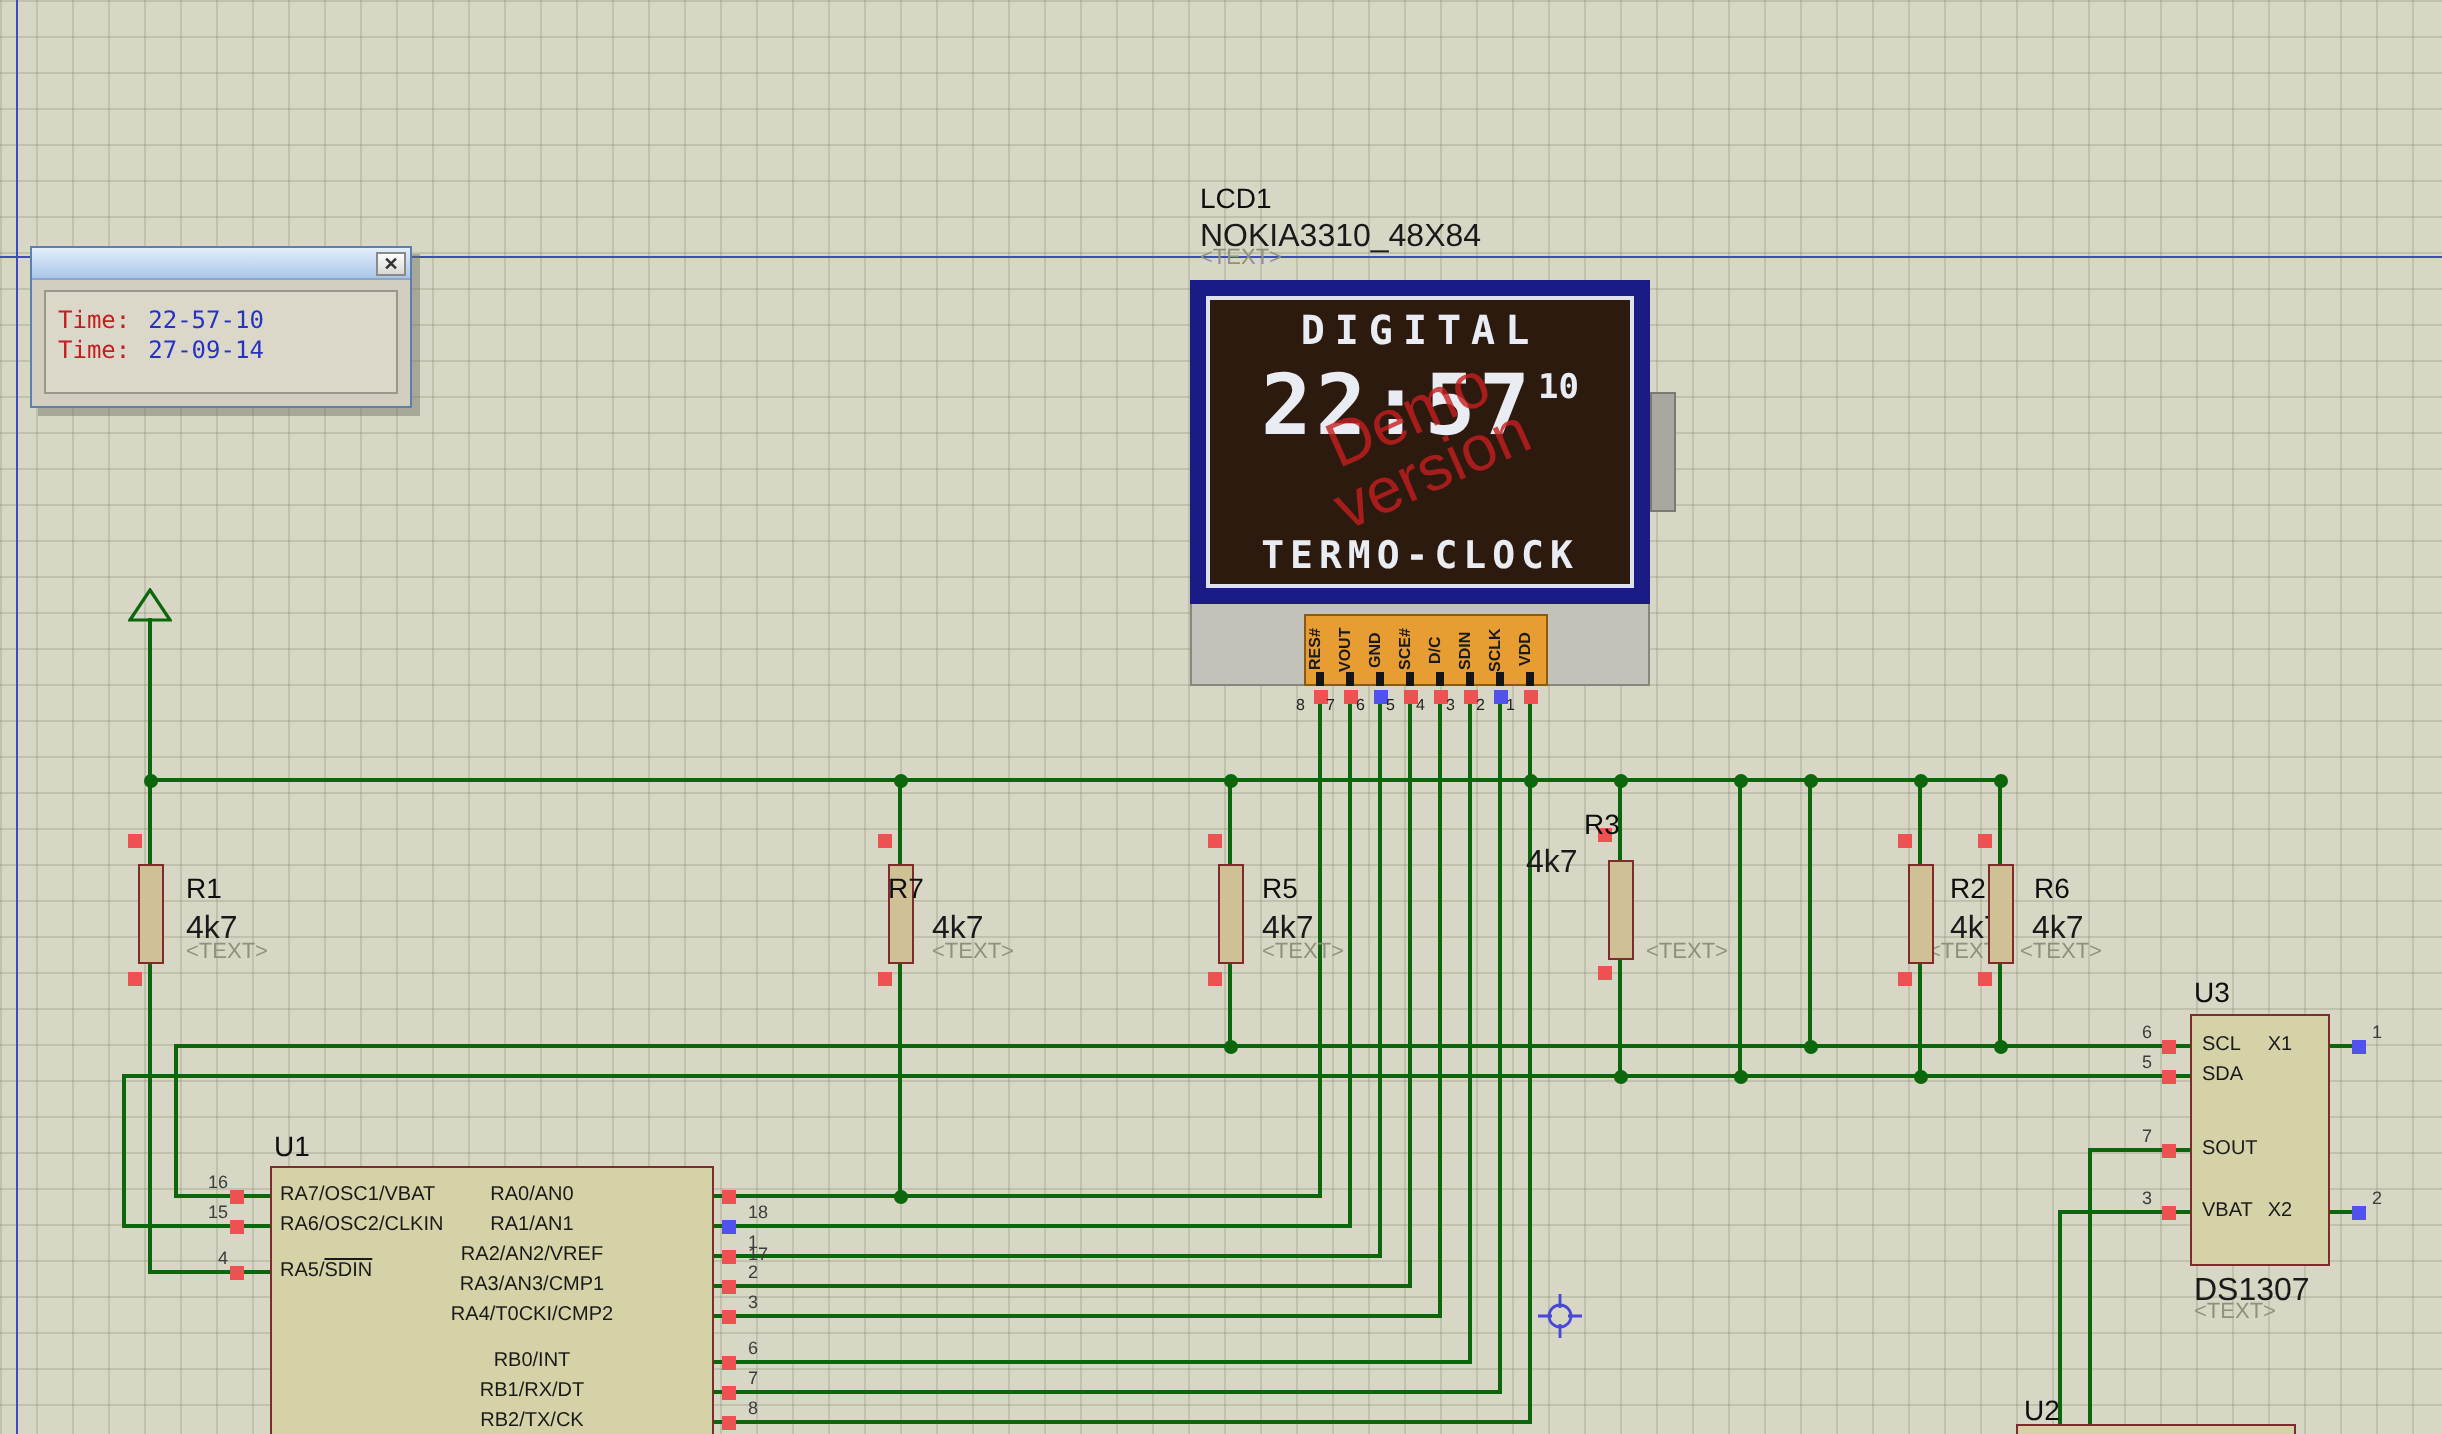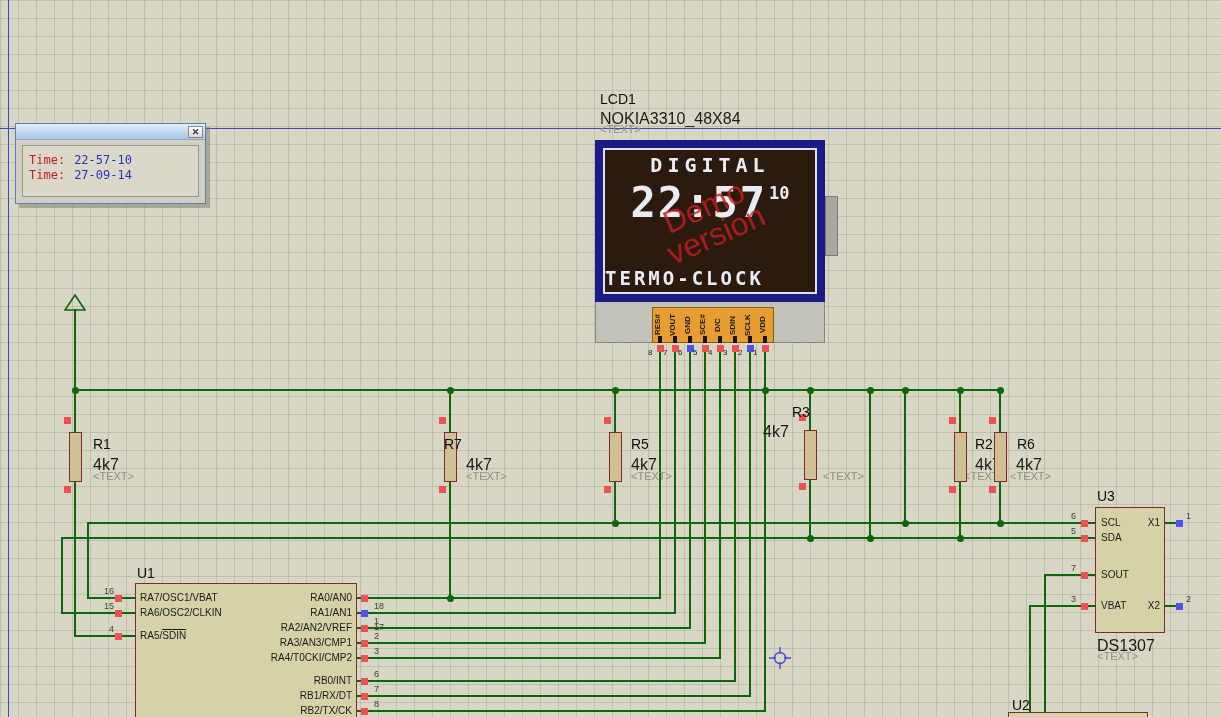--- a/index.html
+++ b/index.html
@@ -18,35 +18,35 @@
   .jd{position:absolute;width:7px;height:7px;border-radius:4px;background:#0c660c;z-index:2;}
   .pq{position:absolute;width:7px;height:7px;z-index:4;}
   .pq.r{background:#ee5151;}
   .pq.b{background:#5151ee;}
   .res{position:absolute;width:13px;height:50px;background:#cfc095;border:1px solid #7d2b2b;z-index:3;box-sizing:border-box;}
   .chip{position:absolute;background:#d4d2a6;border:1px solid #7d2b2b;z-index:3;box-sizing:border-box;}
   .ref{position:absolute;font-size:14px;color:#0e0e0e;z-index:5;white-space:nowrap;}
   .val{position:absolute;font-size:16px;color:#1a1a1a;z-index:2;white-space:nowrap;}
   .ph{position:absolute;font-size:11px;color:#90907f;z-index:2;white-space:nowrap;}
   .pname{position:absolute;font-size:10px;color:#1a1a1a;z-index:5;white-space:nowrap;text-align:center;}
-  .pname.rt{text-align:right;}
+  .pname.rt{text-align:center;}
   .pnum{position:absolute;font-size:9px;color:#3c3c3c;z-index:5;white-space:nowrap;}
   .pnum.rt{text-align:right;}
   .ovl{text-decoration:overline;}
   
   .lcd-module{position:absolute;left:595px;top:140px;width:230px;height:203px;background:#c2c2ba;border:1px solid #87877d;z-index:3;box-sizing:border-box;}
   .lcd-tab{position:absolute;left:825px;top:196px;width:13px;height:60px;background:#a8a8a0;border:1px solid #7a7a70;z-index:3;box-sizing:border-box;}
   .lcd-frame{position:absolute;left:595px;top:140px;width:230px;height:162px;background:#1b1b86;z-index:4;box-sizing:border-box;padding:8px;}
   .lcd-screen-border{width:100%;height:100%;box-sizing:border-box;border:2px solid #dde2ec;background:#2d1a0f;position:relative;overflow:hidden;}
   .lcd-screen{position:relative;width:100%;height:100%;display:flex;flex-direction:column;font-family:"DejaVu Sans Mono", monospace;color:#e9edf3;}
   .scr-title{margin-top:3px;text-align:center;font-weight:bold;font-size:20px;letter-spacing:5px;}
   .scr-row2{display:flex;justify-content:space-between;padding:0 12px;font-weight:bold;font-size:15px;letter-spacing:1px;margin-top:2px;}
   .scr-time{text-align:center;font-weight:bold;font-size:42px;line-height:1;margin-top:5px;letter-spacing:2px;}
   .scr-sec{font-size:17px;position:relative;top:-18px;letter-spacing:0;margin-left:2px;}
-  .scr-footer{margin-top:auto;margin-bottom:3px;font-weight:bold;font-size:19px;letter-spacing:3px;}
+  .scr-footer{margin-top:auto;margin-bottom:3px;text-align:center;font-weight:bold;font-size:19px;letter-spacing:3px;}
   .watermark{position:absolute;left:50%;top:50%;transform:translate(-50%,-50%) rotate(-24deg);color:rgba(196,30,30,0.8);font-size:32px;line-height:0.95;text-align:center;z-index:6;pointer-events:none;font-family:"Liberation Sans",sans-serif;}
   .lcd-conn{position:absolute;left:652px;top:307px;width:122px;height:36px;background:#e89d33;border:1px solid #8a5c10;z-index:4;box-sizing:border-box;}
   .cpin{position:absolute;width:14px;height:34px;writing-mode:vertical-rl;transform:rotate(180deg);font-size:8px;font-weight:bold;color:#1a1a1a;text-align:center;z-index:5;}
   .ctick{position:absolute;width:4px;height:7px;background:#151515;top:336px;z-index:5;}
   .cnum{position:absolute;font-size:8px;color:#222;z-index:5;}
   
   .popup{position:absolute;left:15px;top:123px;width:191px;height:81px;background:#d2cfc1;border:1px solid #5b7fae;box-shadow:4px 4px 0 rgba(110,110,100,0.45);z-index:9;box-sizing:border-box;}
   .popup-title{height:15px;background:linear-gradient(180deg,#e3eefb,#aac6e8);border-bottom:1px solid #8aa6c8;display:flex;align-items:center;justify-content:flex-end;padding:0 2px;}
   .popup-title-text{flex:1;font-size:9px;color:#335;}
   .popup-close{width:15px;height:12px;background:linear-gradient(180deg,#fdfdfd,#d8d8d4);border:1px solid #8a8a88;font-size:9px;line-height:11px;font-weight:bold;text-align:center;color:#333;box-sizing:border-box;}

